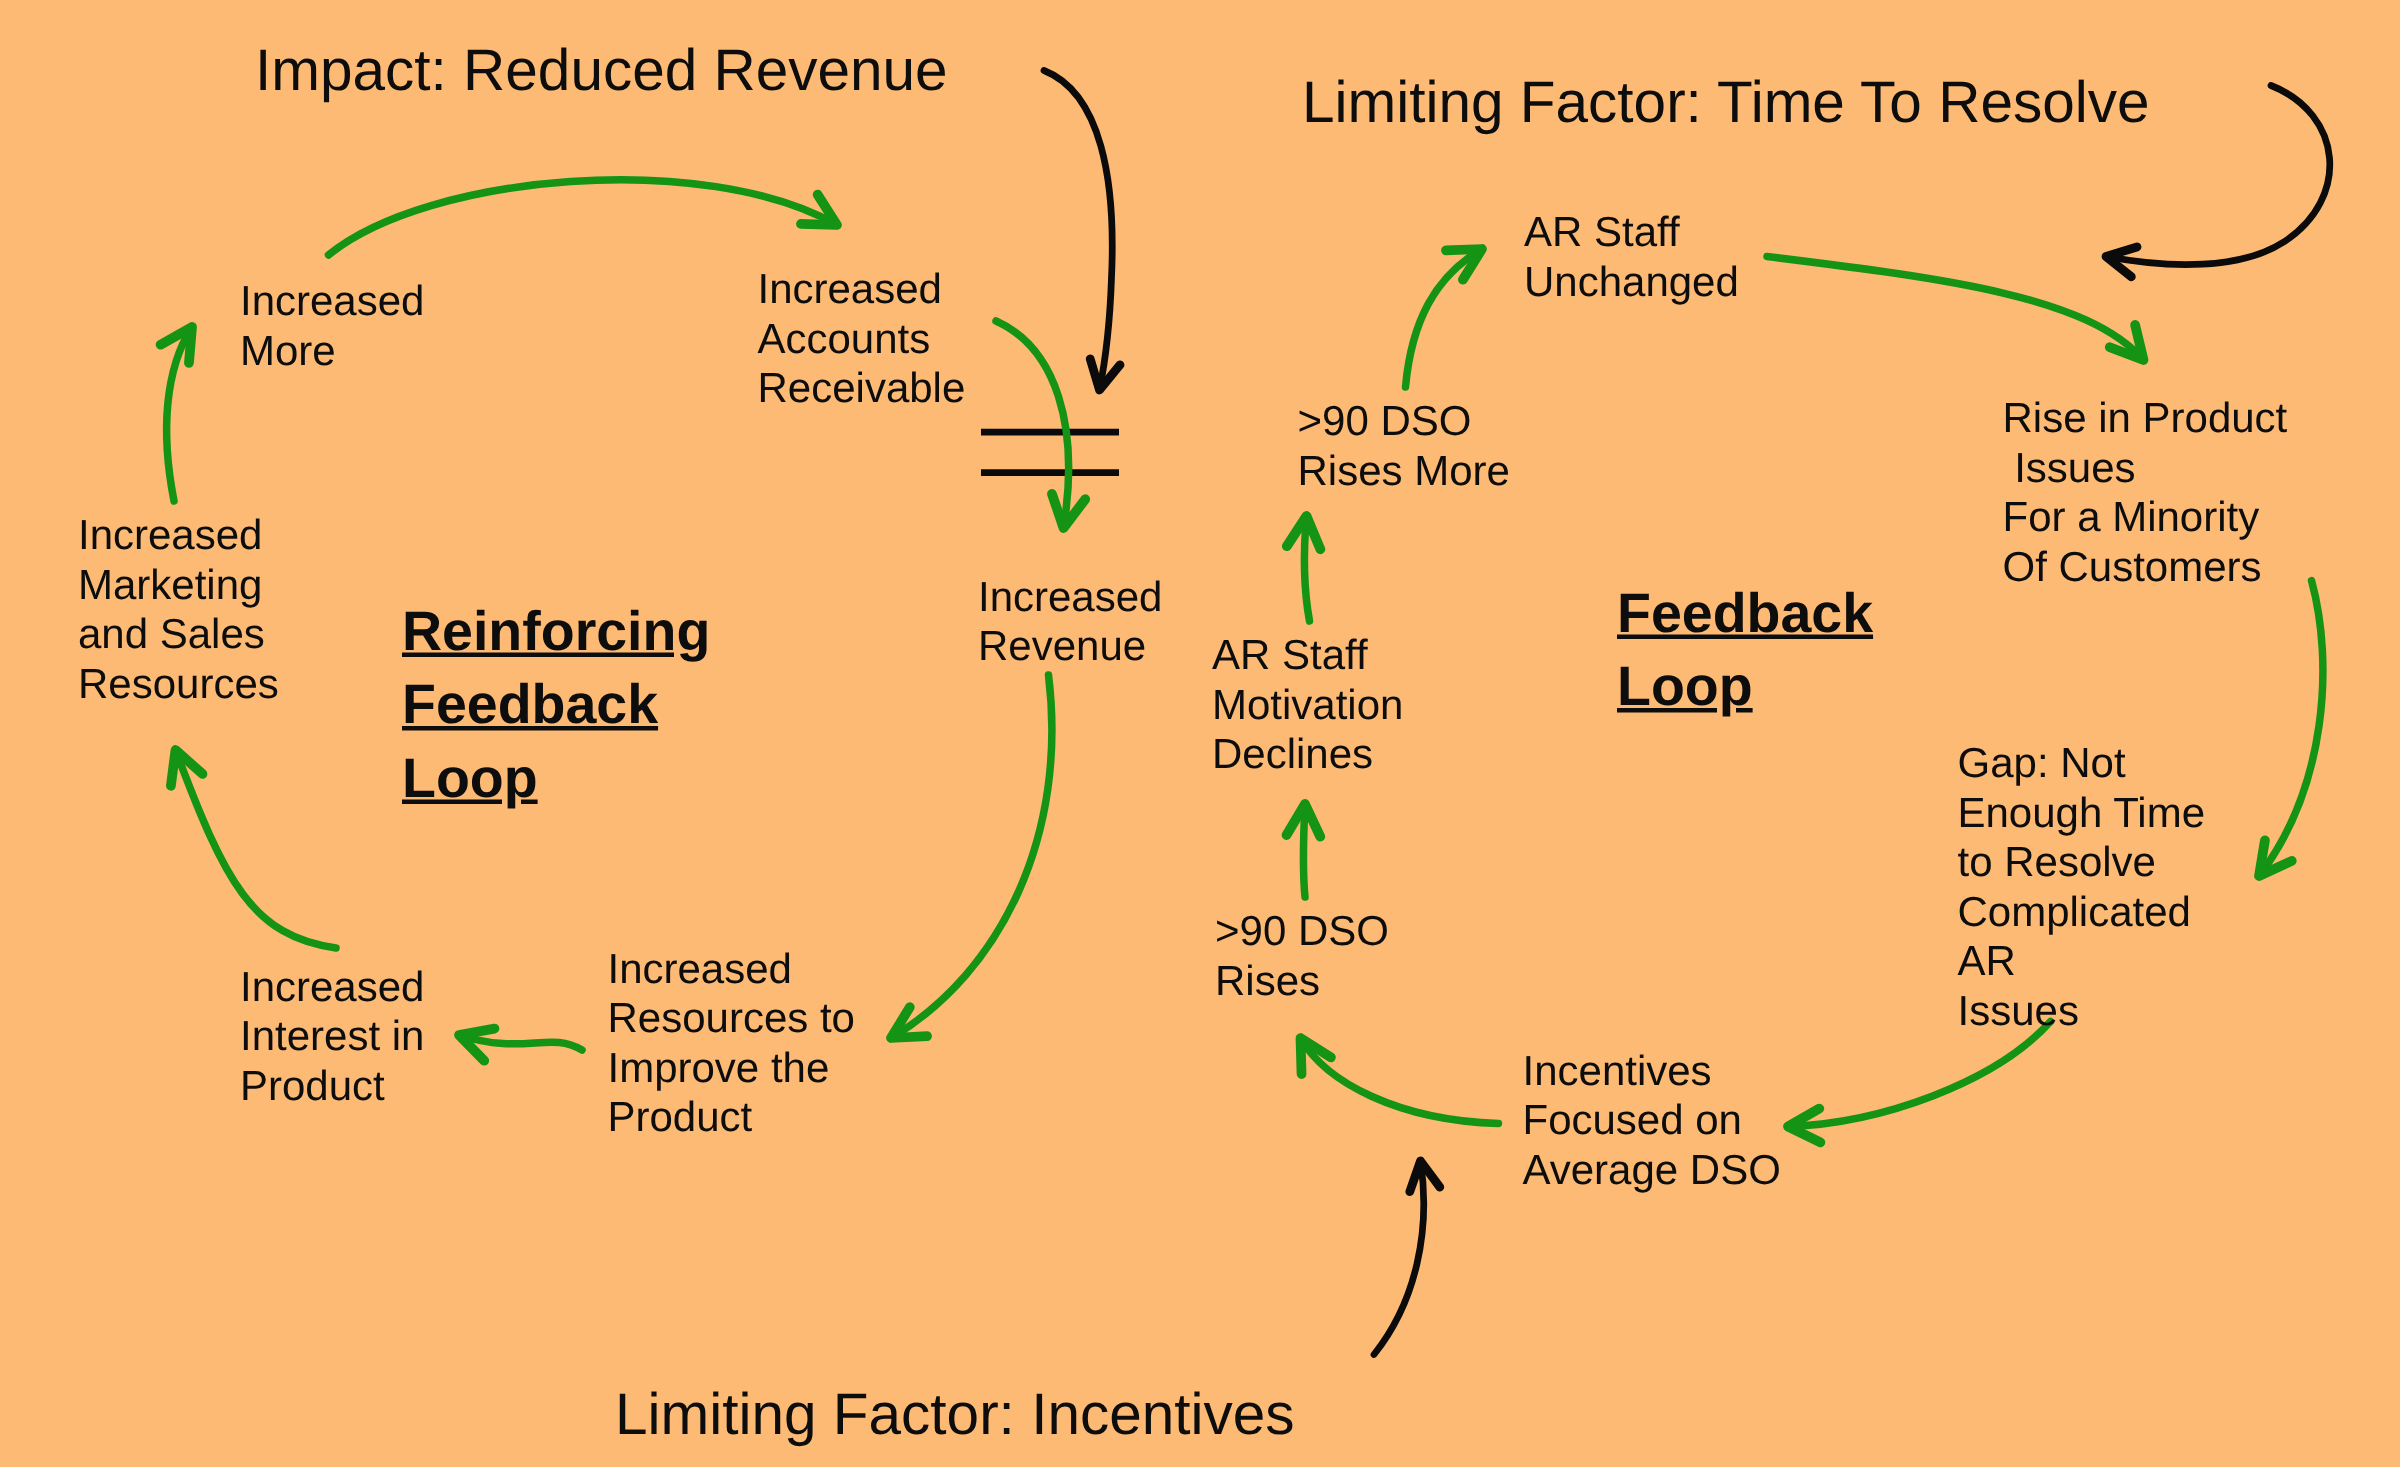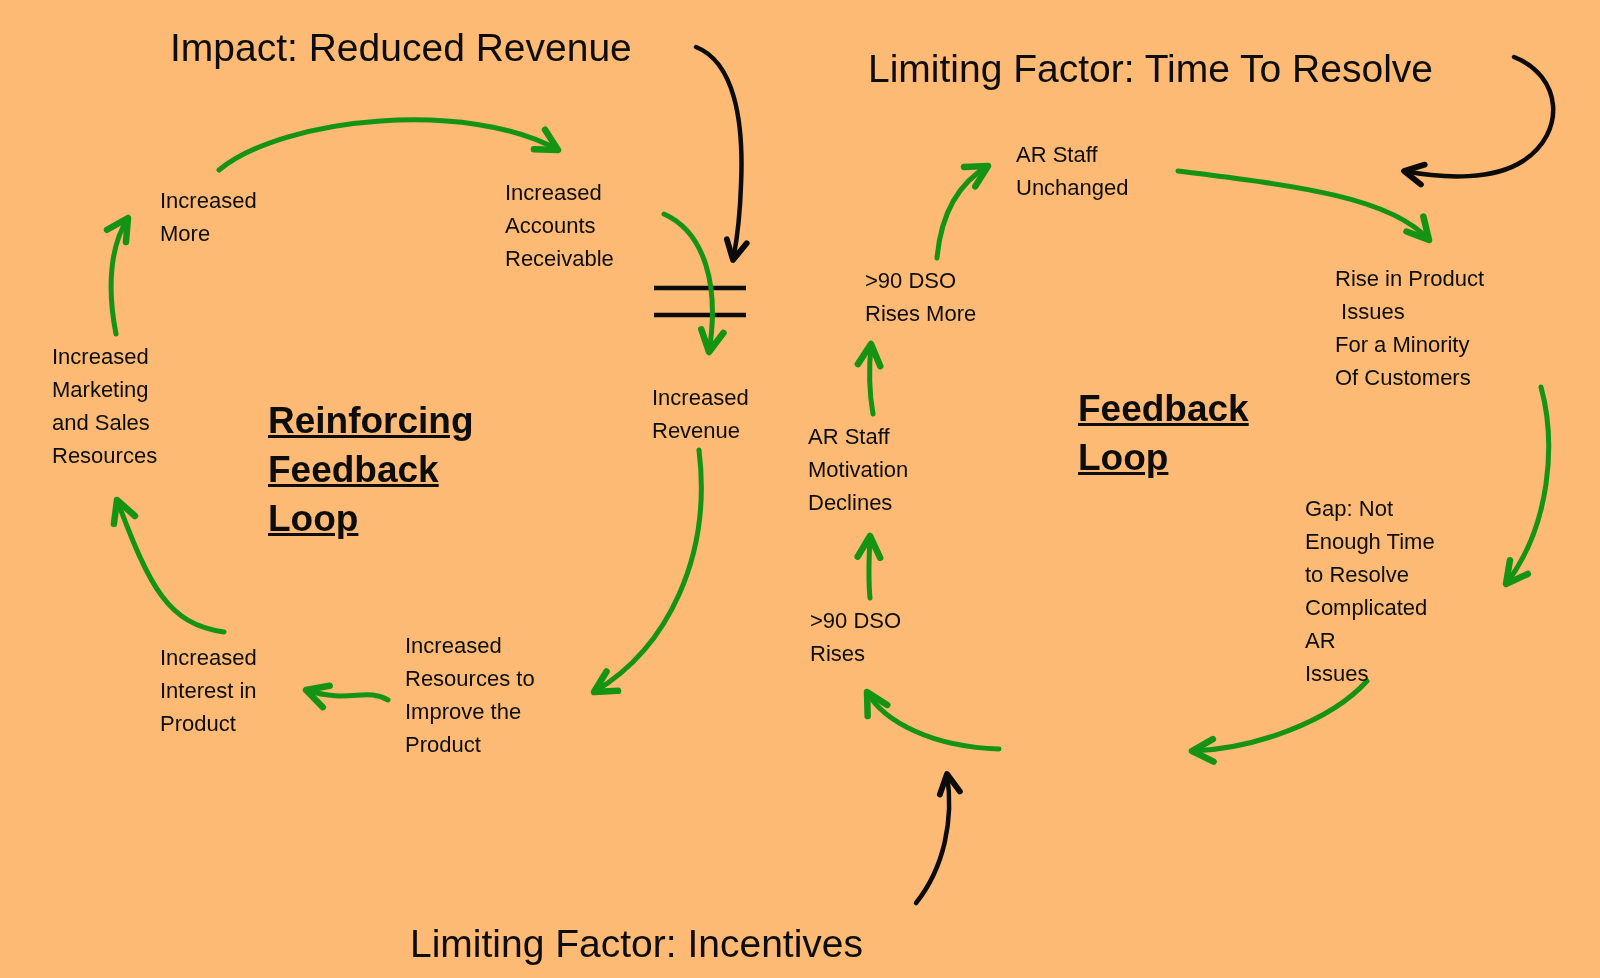--- a/index.html
+++ b/index.html
@@ -1,21 +1,21 @@
 <!DOCTYPE html>
 <html><head>
 <meta charset="utf-8">
 <style>
   html,body{margin:0;padding:0;background:#ffffff;}
   .canvas{
     position:relative;width:1600px;height:978px;background:#fdba74;
     font-family:"Liberation Sans",sans-serif;color:#0d0d0d;overflow:hidden;
   }
   .layer{position:absolute;left:0;top:0;}
-  .label{position:absolute;font-size:22px;line-height:33px;letter-spacing:0px;}
+  .label{position:absolute;font-size:28px;line-height:33px;letter-spacing:0px;}
   .label .ln{display:block;white-space:pre;}
   .big-title{position:absolute;font-size:39px;white-space:pre;}
   .loop-title{position:absolute;font-weight:bold;font-size:37px;line-height:49px;text-align:left;text-decoration:underline;}
   .loop-title .ln{display:block;white-space:pre;}
 </style>
 </head>
 <body>
 
 <div class="canvas">
 
@@ -113,20 +113,25 @@
     <span class="ln">Of Customers</span>
   </div>
   <div class="label" style="left:1305px;top:492px;">
     <span class="ln">Gap: Not</span>
     <span class="ln">Enough Time</span>
     <span class="ln">to Resolve</span>
     <span class="ln">Complicated</span>
     <span class="ln">AR</span>
     <span class="ln">Issues</span>
   </div>
+  <div class="label" style="left:1015px;top:697px;">
+    <span class="ln">Incentives</span>
+    <span class="ln">Focused on</span>
+    <span class="ln">Average DSO</span>
+  </div>
   <div class="label" style="left:810px;top:604px;">
     <span class="ln">&gt;90 DSO</span>
     <span class="ln">Rises</span>
   </div>
   <div class="label" style="left:808px;top:420px;">
     <span class="ln">AR Staff</span>
     <span class="ln">Motivation</span>
     <span class="ln">Declines</span>
   </div>
   <div class="label" style="left:865px;top:264px;">

